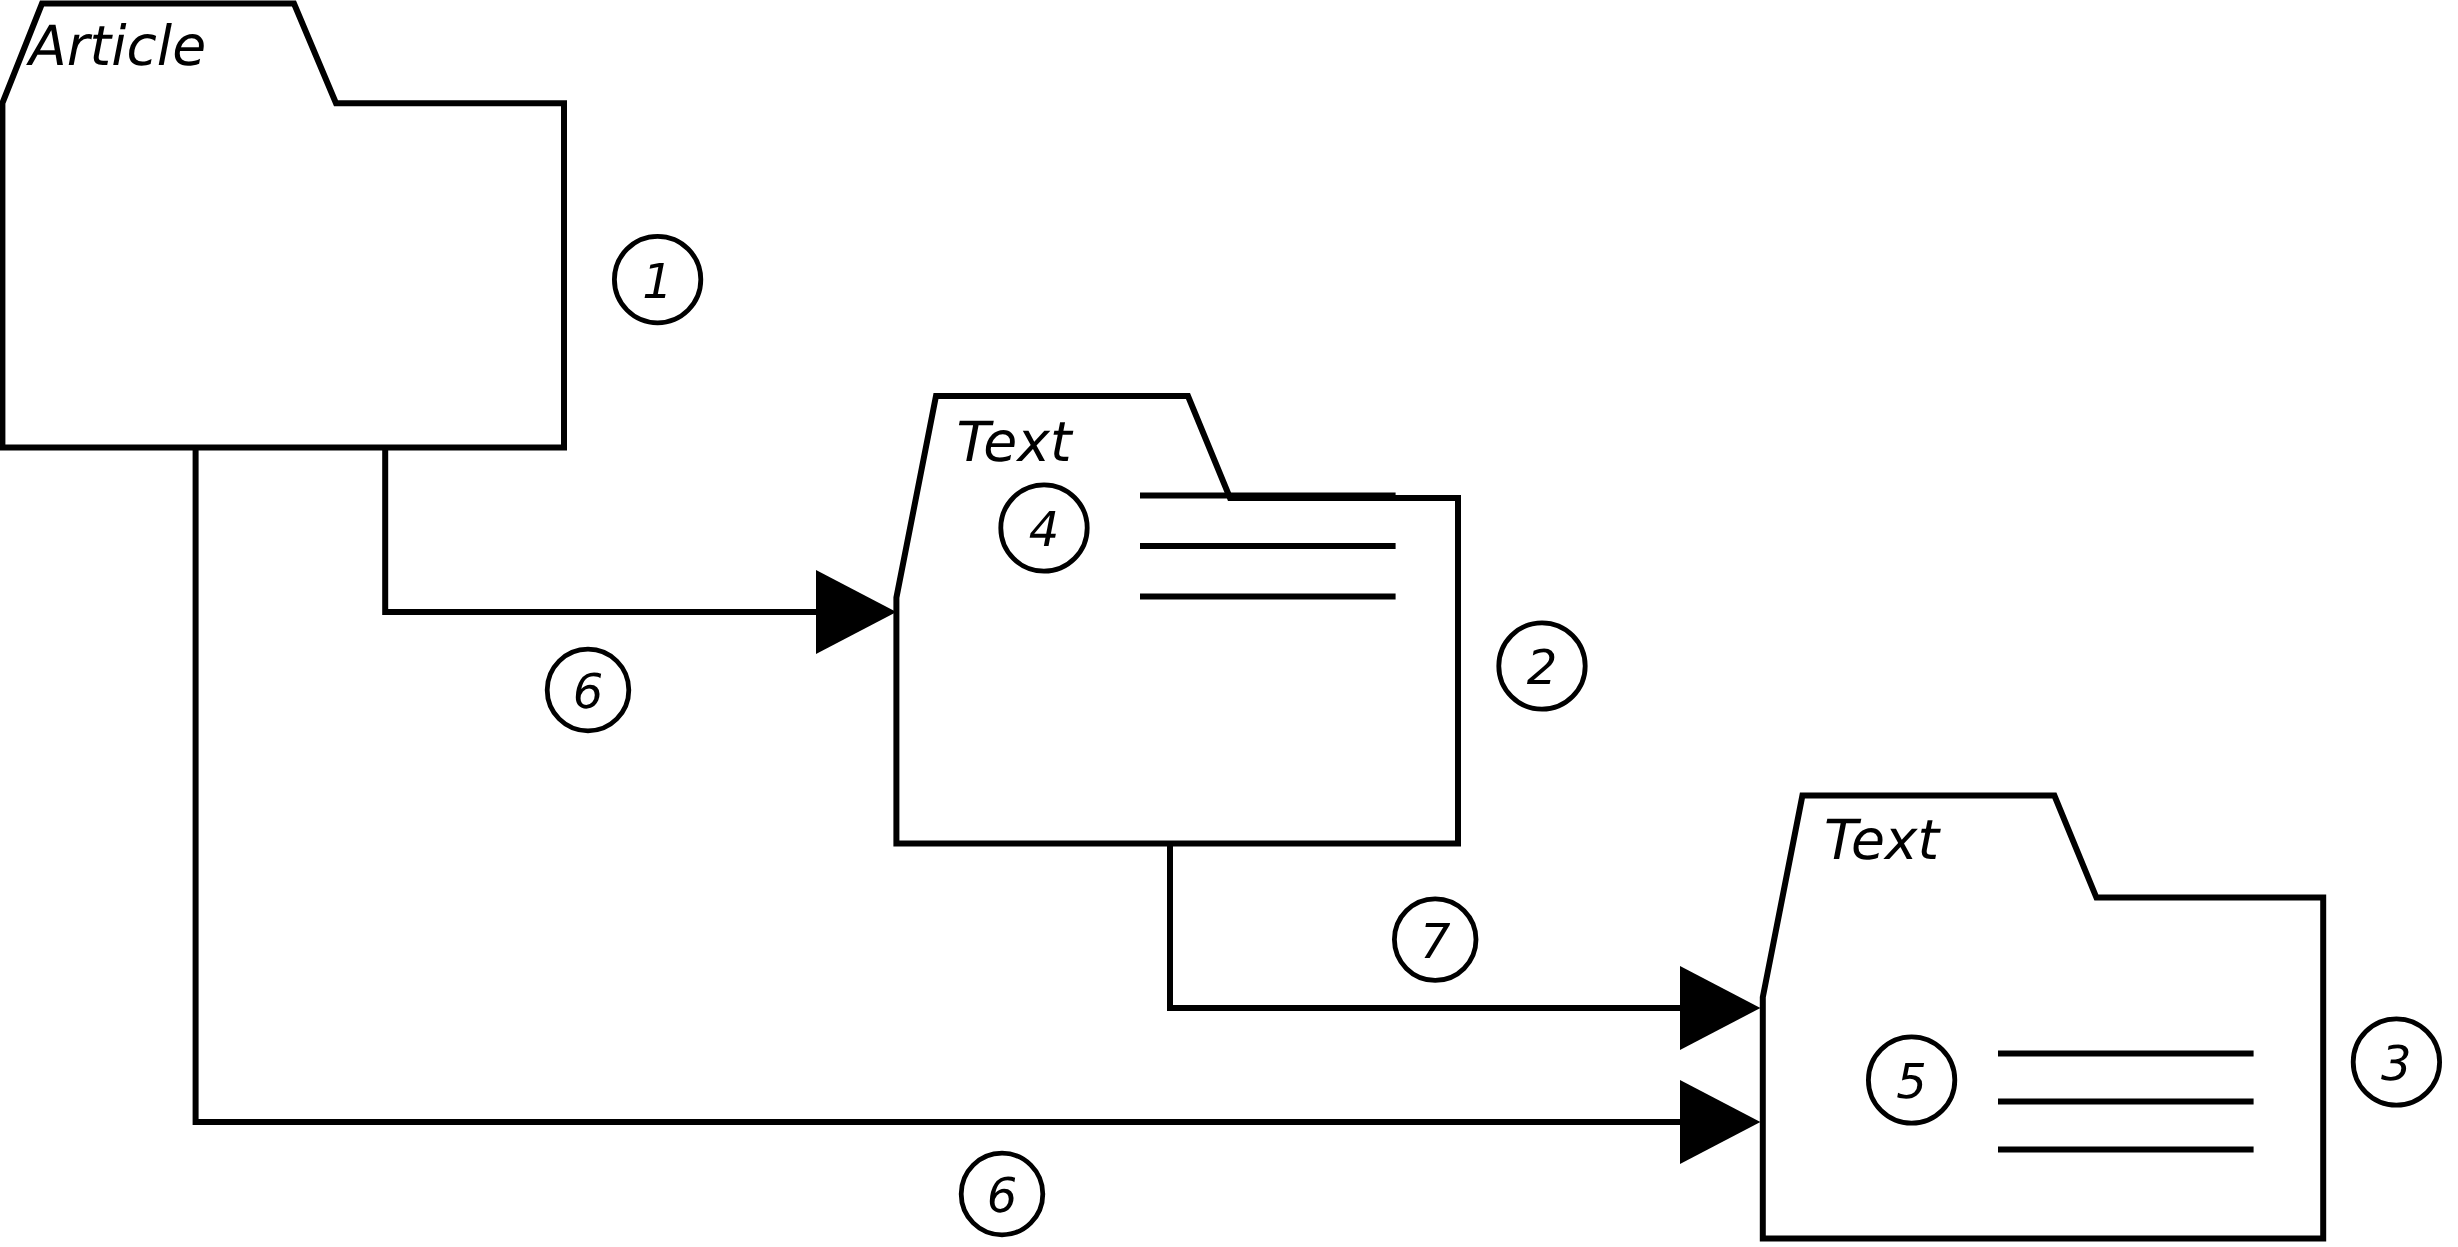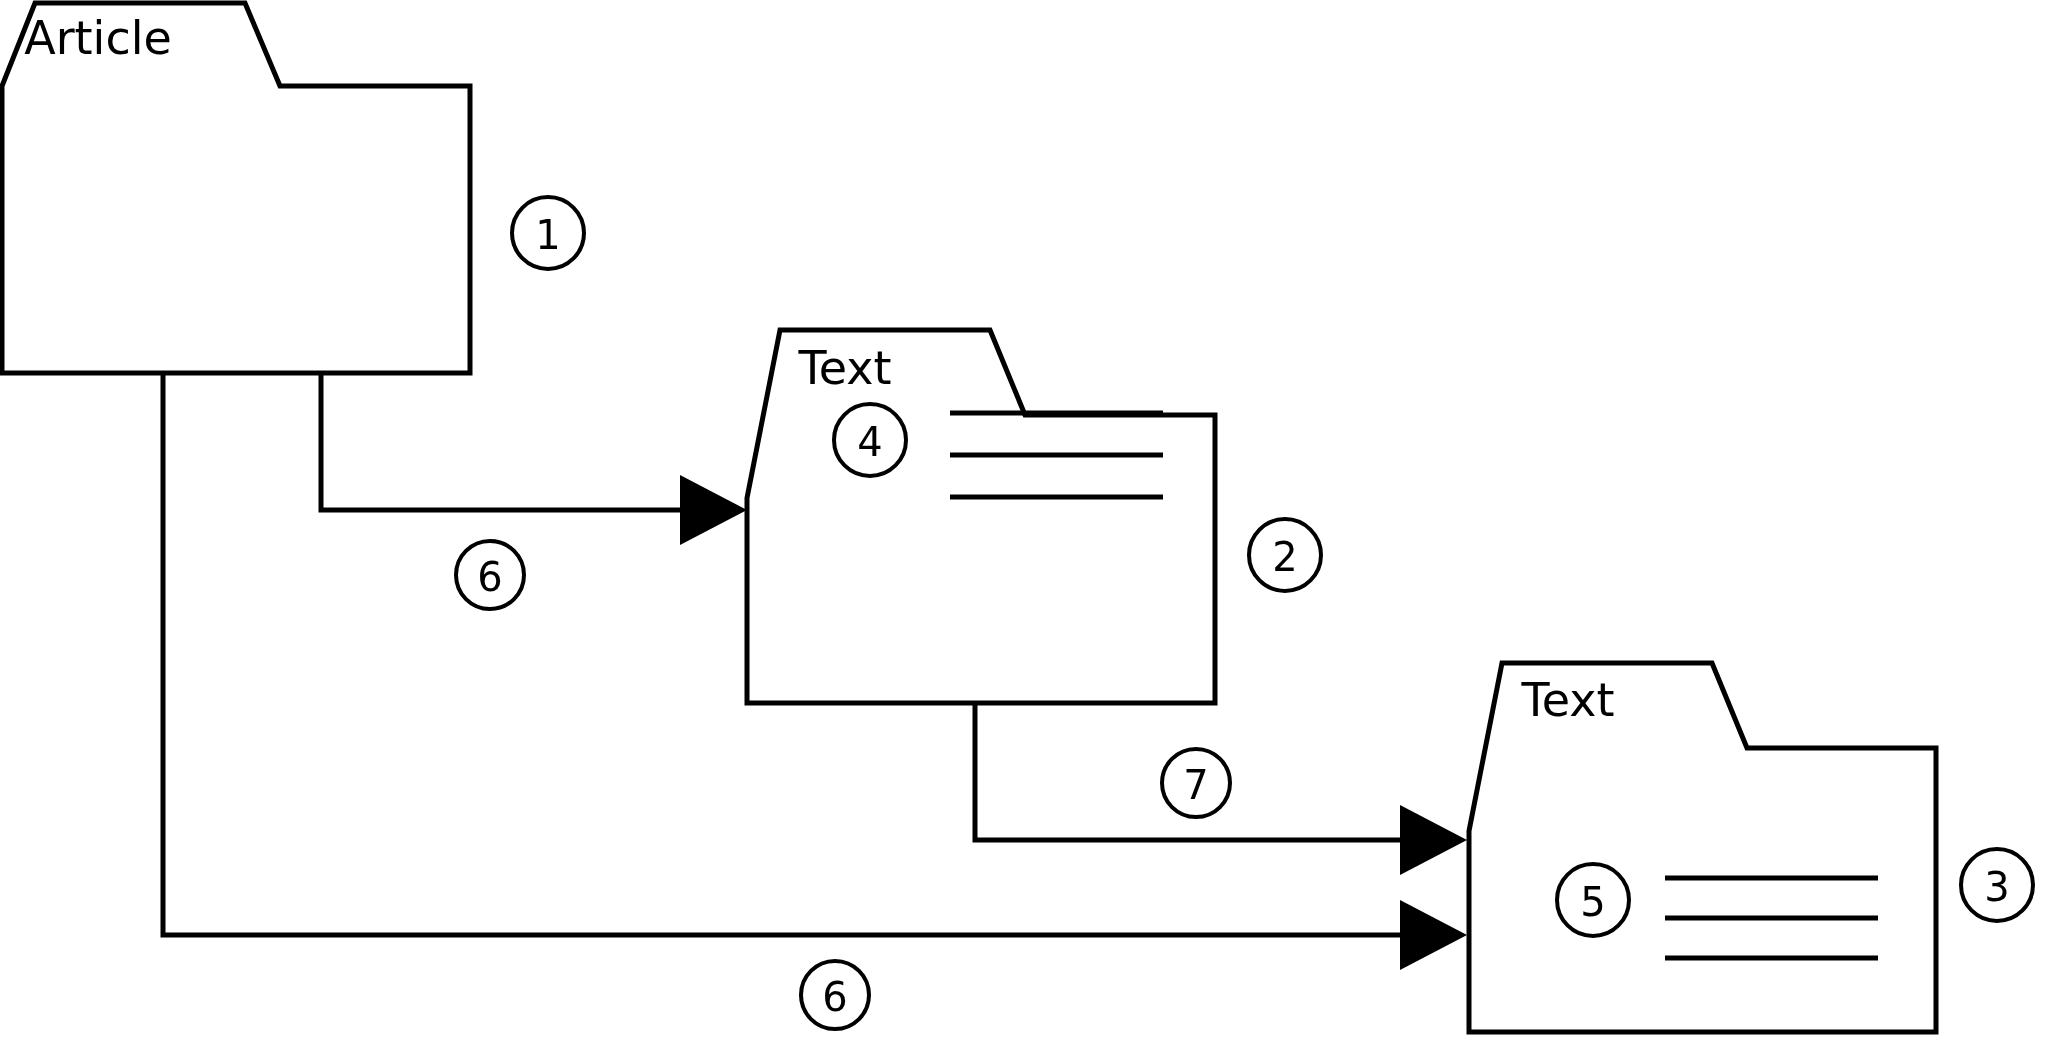--- a/index.html
+++ b/index.html
@@ -10,20 +10,21 @@
   }
   body {
     font-family: "DejaVu Sans", sans-serif;
   }
   #diagram-root {
     position: relative;
     width: 2048px;
     height: 1039px;
     background: #ffffff;
     overflow: hidden;
+    font-style: italic;
   }
   #diagram-svg {
     position: absolute;
     left: 0;
     top: 0;
     width: 2048px;
     height: 1039px;
     display: block;
   }
   .folder-outline {

